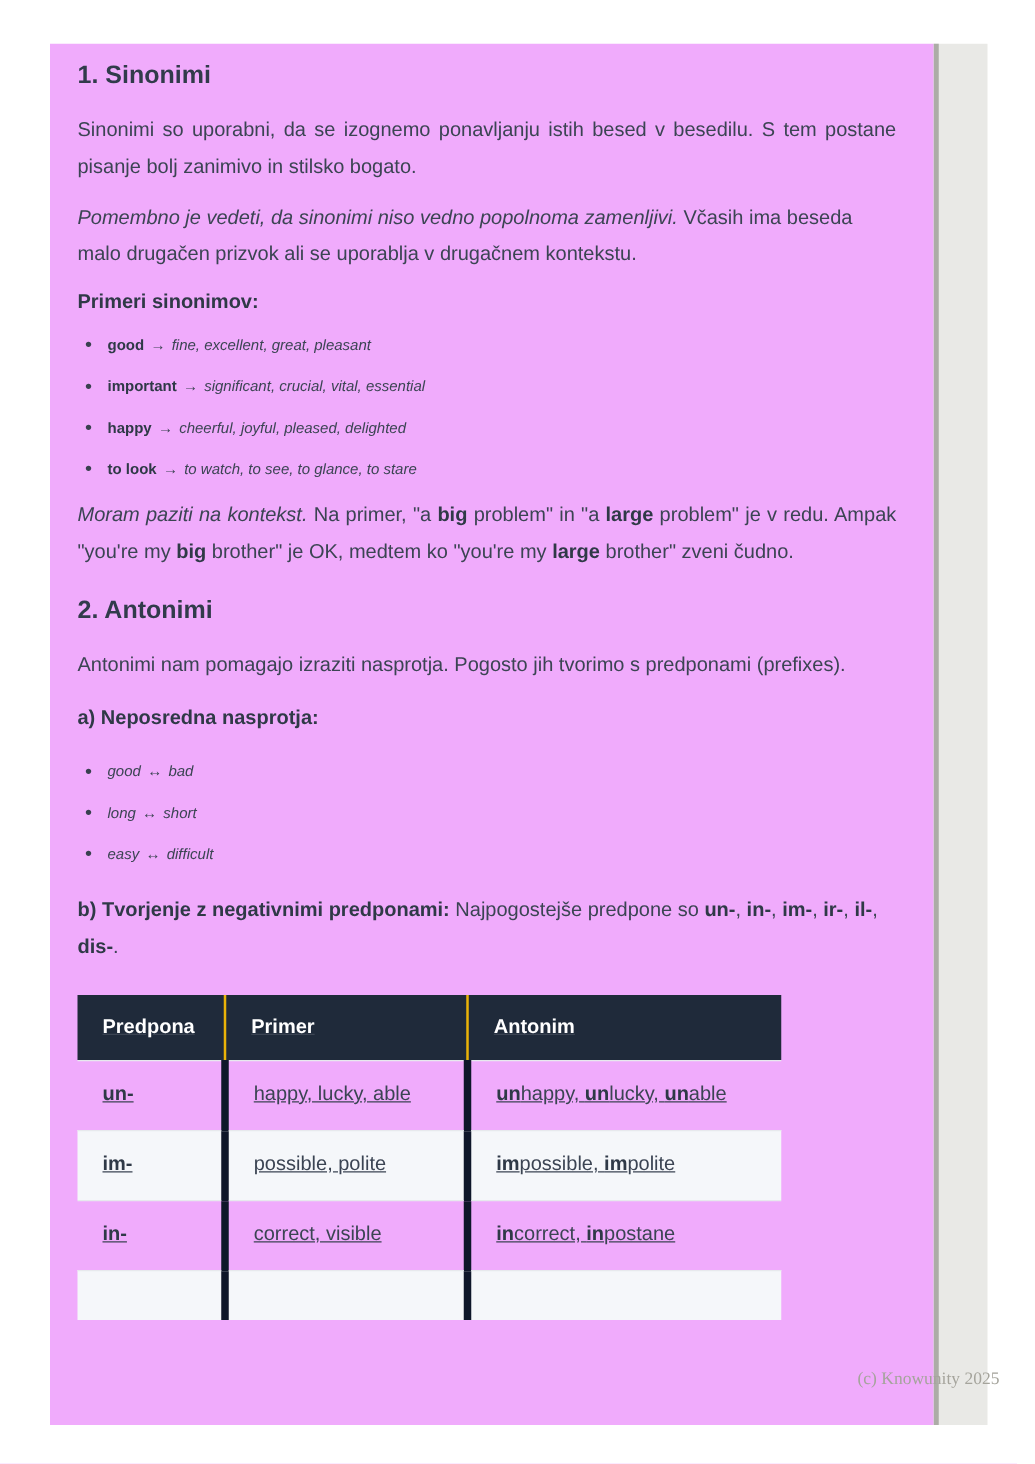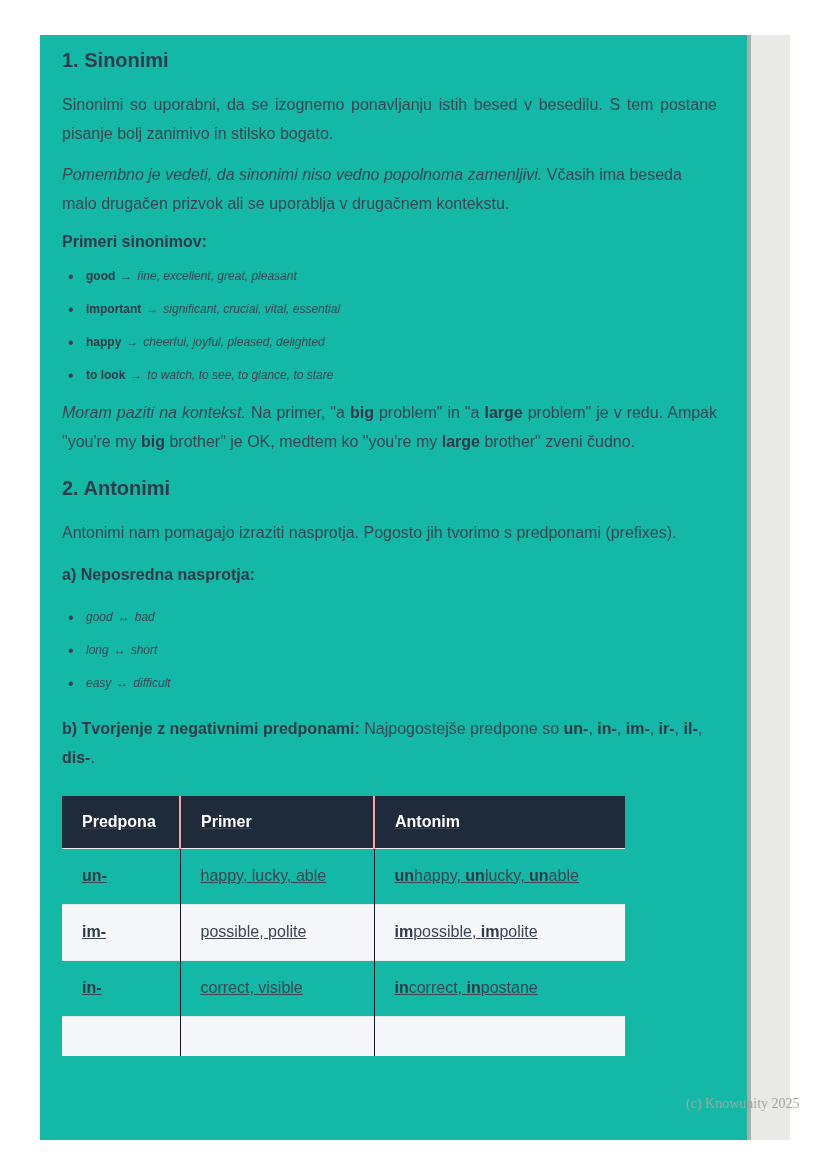--- a/index.html
+++ b/index.html
@@ -3,21 +3,21 @@
 <meta charset="utf-8">
 <style>
   html,body{margin:0;padding:0;}
   body{
     width:828px;height:1171px;position:relative;background:#ffffff;
     font-family:"Liberation Sans","DejaVu Sans",sans-serif;
     -webkit-font-smoothing:antialiased;
   }
   .page{
     position:absolute;left:40px;top:35px;width:707px;height:1105px;
-    background:#14b8a6;overflow:hidden;box-sizing:border-box;
+    background:#f0abfc;overflow:hidden;box-sizing:border-box;
     padding:13px 30px 0 22px;color:#3b4453;
   }
   .scroll-gutter{
     position:absolute;left:747px;top:35px;width:43px;height:1105px;
     background:#e9e9e6;box-sizing:border-box;border-left:4px solid #acaca6;
   }
   .watermark{
     position:absolute;left:686px;top:1096px;width:104px;
     font-size:14px;color:#a5a49c;z-index:6;white-space:nowrap;font-family:Liberation Serif, serif;
   }
@@ -44,27 +44,27 @@
     font-size:16px;line-height:29px;
   }
   .arrow{margin:0 5px;font-style:normal;}
   table.prefix-table{
     border-collapse:collapse;margin-top:24px;table-layout:fixed;width:563px;
     font-size:16px;
     text-decoration:underline;
   }
   table.prefix-table th{
     background:#1f2a3a;color:#ffffff;font-weight:700;text-align:left;
-    height:52px;padding:0 0 0 20px;border-left:2px solid #fca5a5;
+    height:52px;padding:0 0 0 20px;border-left:2px solid #eab308;
     font-size:16px;box-sizing:border-box;
   }
   table.prefix-table th:first-child{border-left:none;}
   table.prefix-table td{
     height:56px;padding:0 0 0 20px;border-top:1px solid #e7e9ed;
-    border-left:1px solid #0f172a;color:#3b4453;box-sizing:border-box;
+    border-left:6px solid #0f172a;color:#3b4453;box-sizing:border-box;
     vertical-align:middle;
   }
   table.prefix-table td:first-child{border-left:none;font-weight:700;color:#2f3947;}
   table.prefix-table tbody tr:nth-child(even){background:#f5f7fa;}
   table.prefix-table tr.partial td{height:40px;}
 </style>
 </head>
 <body>
 
 <div class="page">

